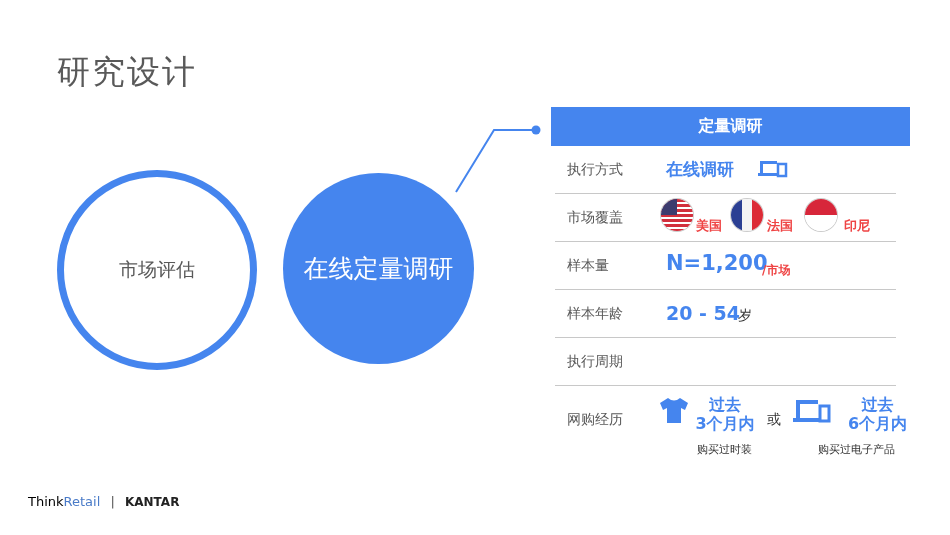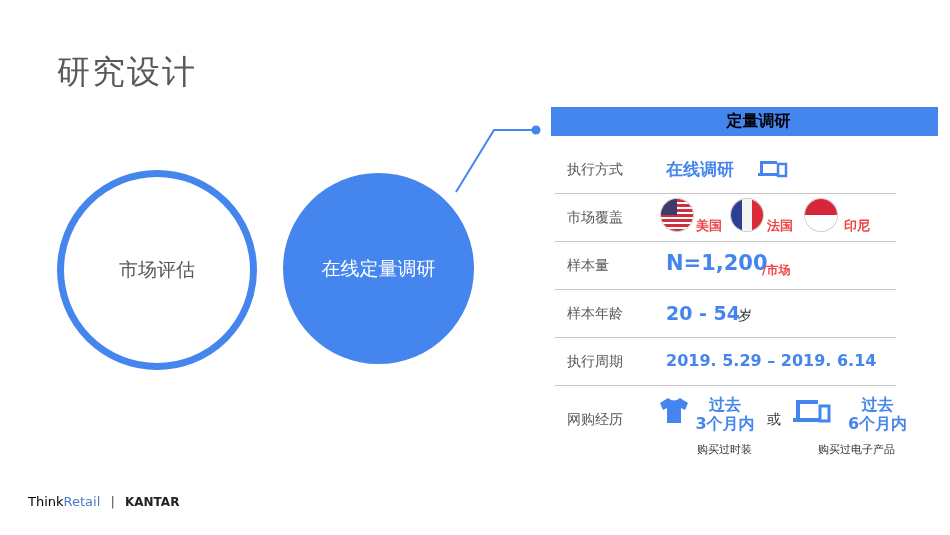--- a/index.html
+++ b/index.html
@@ -3,24 +3,24 @@
 <meta charset="utf-8">
 <style>
   html, body { margin:0; padding:0; }
   body { width:950px; height:535px; background:#ffffff; position:relative; overflow:hidden;
          font-family:"DejaVu Sans","Liberation Sans",sans-serif; color:#595959; }
   .abs { position:absolute; }
   .title { left:57px; top:50px; font-size:33px; color:#595959; letter-spacing:2px; }
   .circle1 { left:57px; top:170px; width:186px; height:186px; border:7px solid #4585ee; border-radius:50%;
              display:flex; align-items:center; justify-content:center; font-size:19px; color:#595959; }
   .circle2 { left:283px; top:173px; width:191px; height:191px; background:#4585ee; border-radius:50%;
-             display:flex; align-items:center; justify-content:center; font-size:19px; color:#ffffff; }
+             display:flex; align-items:center; justify-content:center; font-size:25px; color:#ffffff; }
   .connector { left:0; top:0; width:950px; height:535px; pointer-events:none; }
-  .header { left:551px; top:107px; width:359px; height:29px; background:#4585ee; color:#000000;
-            font-weight:bold; font-size:16px; display:flex; align-items:center; justify-content:center;padding-left:28px; }
+  .header { left:551px; top:107px; width:359px; height:39px; background:#4585ee; color:#ffffff;
+            font-weight:bold; font-size:16px; display:flex; align-items:center; justify-content:center; }
   .row { left:555px; width:341px; border-bottom:1.5px solid #c8c8c8; }
   .label { position:absolute; left:12px; font-size:14px; color:#595959; }
   .blue { color:#4585ee; font-weight:bold; }
   .dark { color:#ef4444; font-weight:bold; }
   .flag { position:absolute; width:32px; height:32px; border-radius:50%; overflow:hidden; box-shadow:0 0 0 1px #ccc; }
   .footer { left:28px; top:494px; font-size:13px; }
 </style>
 </head>
 <body>
 
@@ -92,21 +92,20 @@
 </div>
 
 <div class="abs row" style="top:289px;height:48px;">
   <span class="label" style="top:16px;">样本年龄</span>
   <span class="abs blue" style="left:111px;top:13px;font-size:19px;">20 - 54</span>
   <span class="abs" style="left:183px;top:18px;font-size:14px;color:#333;">岁</span>
 </div>
 
 <div class="abs row" style="top:337px;height:48px;">
   <span class="label" style="top:16px;">执行周期</span>
-  <span class="abs blue" style="left:111px;top:14px;font-size:16px;">2019. 5.29 – 2019. 6.14</span>
 </div>
 
 <div class="abs" style="left:555px;top:386px;width:360px;height:75px;">
   <span class="label" style="top:25px;">网购经历</span>
   <svg class="abs" style="left:103px;top:10px;" width="32" height="28">
     <path d="M10 2 L2 7 L5 14 L9 12 V27 H23 V12 L27 14 L30 7 L22 2 Q16 7 10 2 Z" fill="#4585ee"></path>
   </svg>
   <div class="abs blue" style="left:135px;top:9px;width:70px;text-align:center;font-size:16px;line-height:19px;">
     <div>过去</div>
     <div>3个月内</div>

